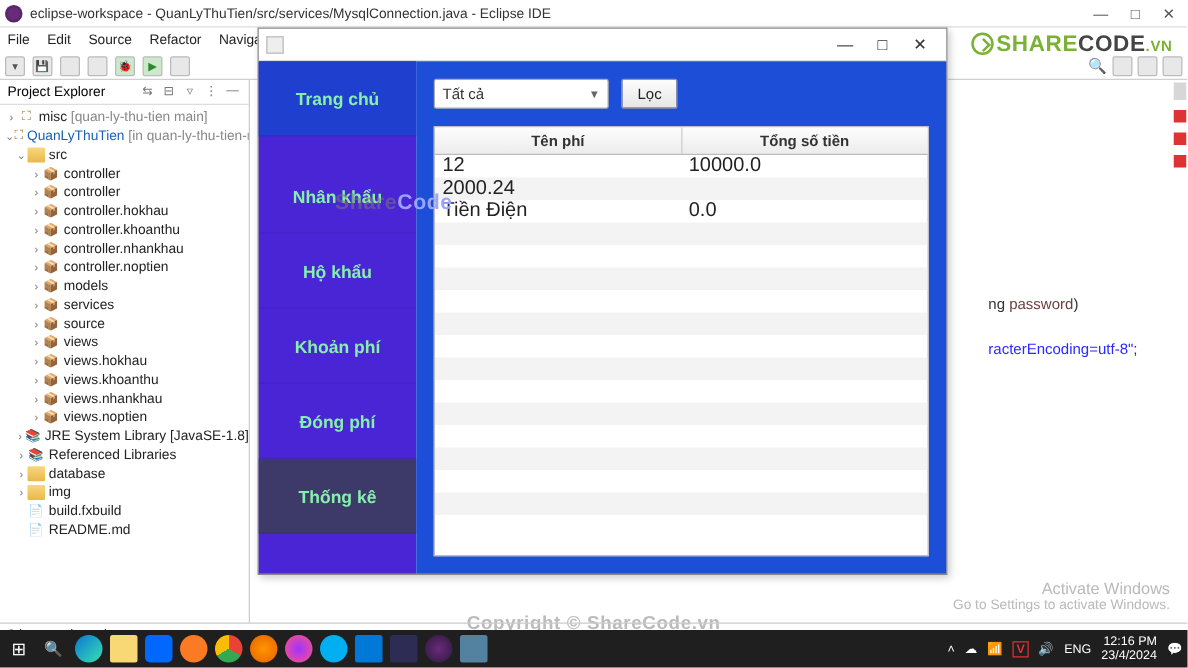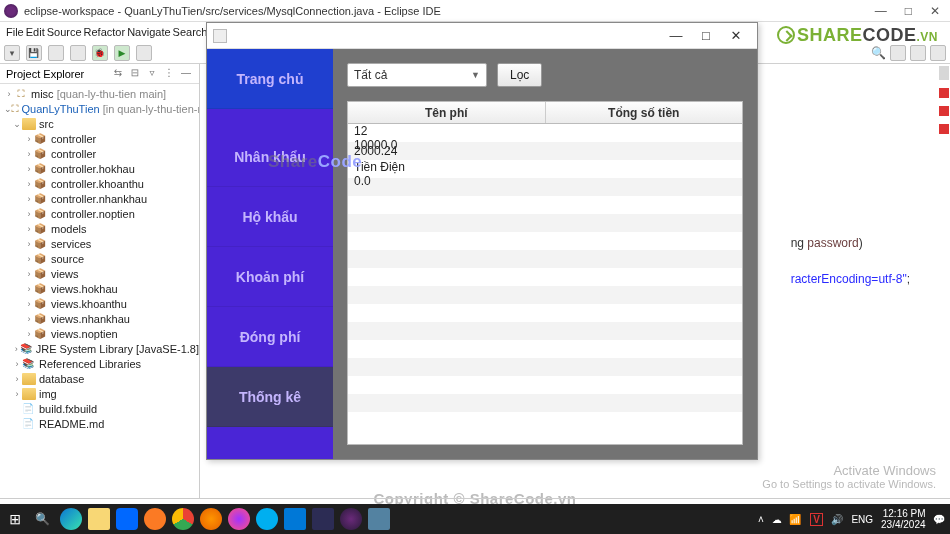--- a/index.html
+++ b/index.html
@@ -5,21 +5,21 @@
 * { box-sizing: border-box; margin: 0; padding: 0; font-family: "Segoe UI", Tahoma, sans-serif; }
 html, body { width: 950px; height: 534px; overflow: hidden; background: #fff; }
 
 
 .title-bar { height: 22px; background: #fff; display: flex; align-items: center; font-size: 11px; color: #333; padding: 0 4px; border-bottom: 1px solid #ddd; }
 .title-bar .eclipse-icon { width: 14px; height: 14px; background: radial-gradient(circle, #6a2a7a 40%, #3a1a4a 100%); border-radius: 50%; margin-right: 6px; }
 .title-bar .win-ctrl { margin-left: auto; display: flex; gap: 18px; padding-right: 6px; color: #555; font-size: 12px; }
 .title-bar .win-ctrl span { cursor: default; }
 
 
-.menu-bar { height: 20px; display: flex; align-items: center; gap: 2px; font-size: 11px; padding: 0 6px; color: #222; }
+.menu-bar { height: 20px; display: flex; align-items: center; gap: 14px; font-size: 11px; padding: 0 6px; color: #222; }
 
 
 .toolbar { height: 22px; display: flex; align-items: center; gap: 6px; padding: 0 4px; border-bottom: 1px solid #d0d0d0; }
 .toolbar .tb-ico { width: 16px; height: 16px; background: #e8e8e8; border: 1px solid #bbb; border-radius: 2px; font-size: 9px; display: flex; align-items: center; justify-content: center; color: #555; }
 .toolbar .spacer { flex: 1; }
 .toolbar .persp { display: flex; gap: 4px; align-items: center; }
 .toolbar .search-icon { font-size: 12px; color: #555; }
 
 
 .brand { position: absolute; top: 23px; right: 12px; font-weight: 700; font-size: 18px; letter-spacing: 0.5px; }
@@ -64,38 +64,38 @@
 
 .dialog { position: absolute; left: 206px; top: 22px; width: 552px; height: 438px; background: #fff; border: 1px solid #888; box-shadow: 2px 2px 6px rgba(0,0,0,0.2); }
 .dialog-title { height: 26px; display: flex; align-items: center; border-bottom: 1px solid #ddd; padding: 0 6px; }
 .dialog-title .d-ico { width: 14px; height: 14px; background: #eee; border: 1px solid #bbb; margin-right: 6px; }
 .dialog-title .d-spacer { flex: 1; }
 .dialog-title .d-btn { width: 30px; text-align: center; font-size: 13px; color: #333; }
 .dialog-body { display: flex; height: calc(100% - 26px); }
 
 
 .sidenav { width: 126px; background: #4a25d6; display: flex; flex-direction: column; }
-.sidenav .nav-item { flex: 0 0 60px; display: flex; align-items: center; justify-content: center; color: #c4b5fd; font-weight: 700; font-size: 14px; border-bottom: 1px solid rgba(0,0,0,0.08); }
+.sidenav .nav-item { flex: 0 0 60px; display: flex; align-items: center; justify-content: center; color: #86efac; font-weight: 700; font-size: 14px; border-bottom: 1px solid rgba(0,0,0,0.08); }
 .sidenav .nav-item.active { background: #1f3fcf; }
 .sidenav .nav-item.dark { background: #3d3a6a; }
 .sidenav .filler { flex: 1; }
 
 
-.content { flex: 1; padding: 14px; background: #737373; position: relative; }
+.content { flex: 1; padding: 14px; background: #1d4ed8; position: relative; }
 .filter-row { display: flex; gap: 10px; align-items: center; margin-bottom: 14px; }
 .combo { width: 140px; height: 24px; background: #fff; border: 1px solid #aaa; border-radius: 2px; display: flex; align-items: center; padding: 0 6px; font-size: 12px; color: #333; }
 .combo .arrow { margin-left: auto; font-size: 9px; color: #666; }
 .btn { height: 24px; padding: 2px 12px; background: linear-gradient(#fdfdfd,#e6e6e6); border: 1px solid #999; border-radius: 2px; font-size: 12px; color: #222; display: flex; align-items: center; }
 
 .table { border: 1px solid #bbb; background: #fff; }
 .thead { display: flex; height: 22px; background: linear-gradient(#fdfdfd,#ececec); border-bottom: 1px solid #bbb; font-size: 12px; }
 .thead .th { flex: 1; display: flex; align-items: center; justify-content: center; border-right: 1px solid #ccc; font-weight: 700; color: #333; }
 .thead .th:last-child { border-right: none; }
 .tbody { height: 320px; overflow: hidden; }
-.trow { display: flex; height: 18px; font-size: 12px; flex-direction: column; }
+.trow { display: flex; height: 18px; font-size: 16px; }
 .trow:nth-child(even) { background: #f3f3f3; }
 .trow .td { flex: 1; padding: 0 6px; display: flex; align-items: center; color: #222; }
 
 
 .wm { position: absolute; color: rgba(120,120,120,0.55); font-size: 18px; font-weight: 600; pointer-events: none; letter-spacing: 0.5px; }
 .wm.center { left: 50%; top: 490px; transform: translateX(-50%); font-size: 15px; color: rgba(120,120,120,0.5); }
 .wm.small { left: 268px; top: 152px; font-size: 17px; }
 .wm.small .blue { color: #9aa4ff; }
 
 

